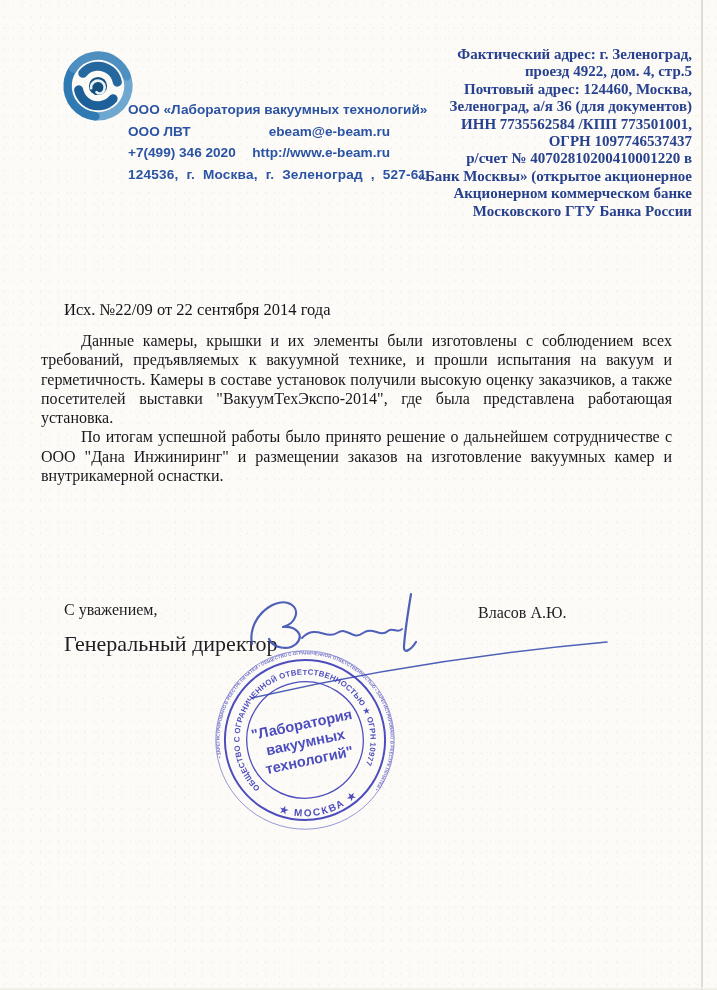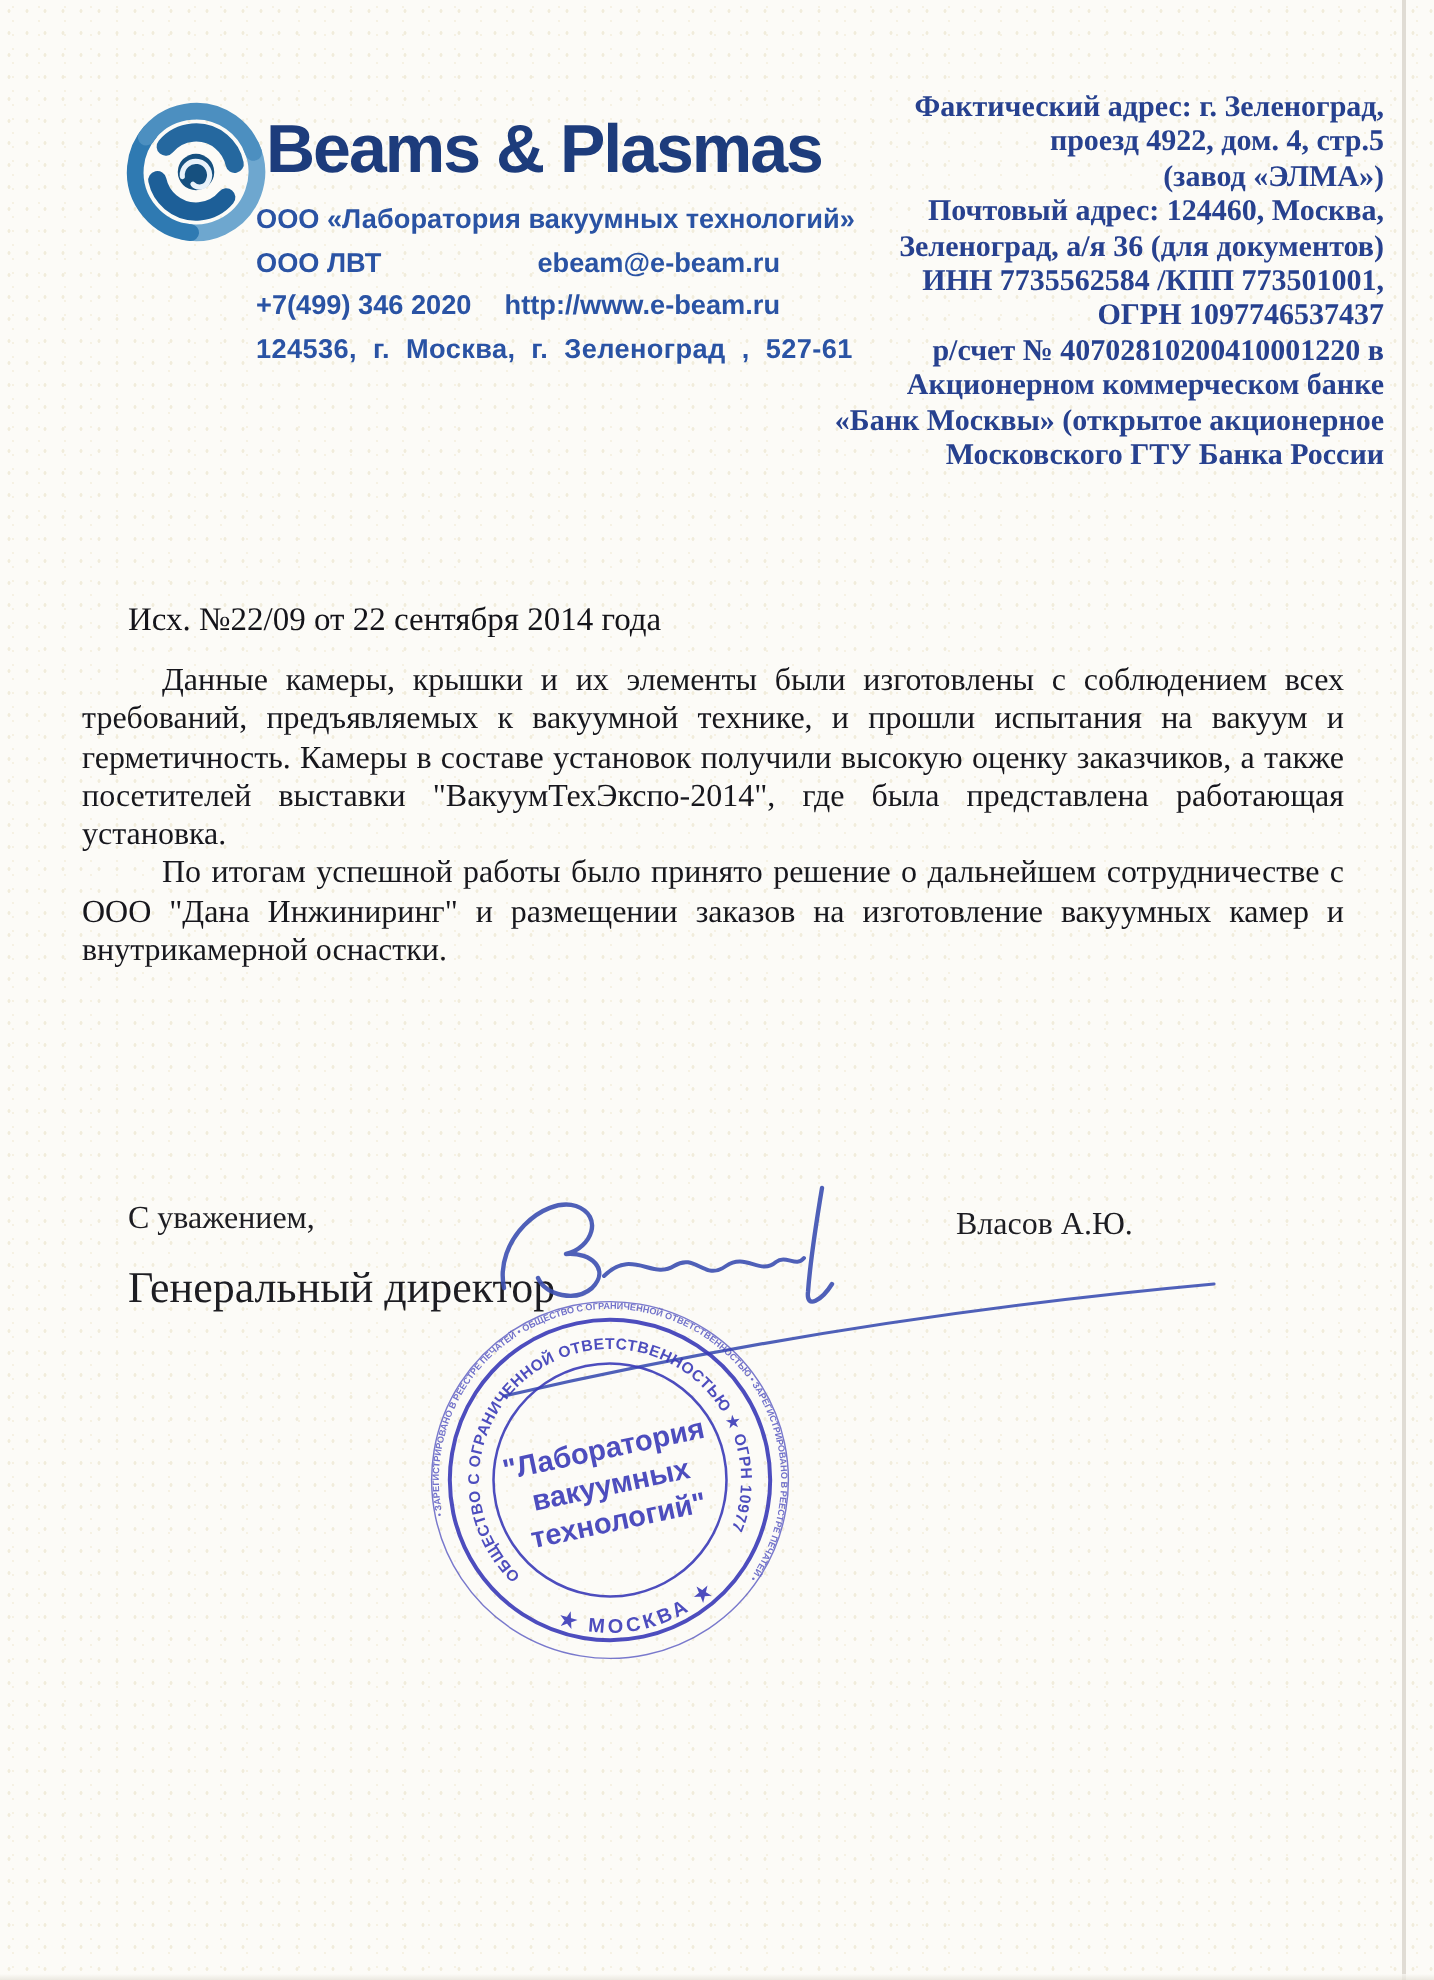--- a/index.html
+++ b/index.html
@@ -59,46 +59,44 @@
       <circle cx="50" cy="50" r="40" stroke="#6ea7cf" stroke-width="11" stroke-dasharray="88 164" transform="rotate(-25 50 50)"></circle>
       <circle cx="50" cy="50" r="40" stroke="#2f7ab2" stroke-width="11" stroke-dasharray="88 164" transform="rotate(95 50 50)"></circle>
       <circle cx="50" cy="50" r="40" stroke="#4c8fc0" stroke-width="11" stroke-dasharray="88 164" transform="rotate(215 50 50)"></circle>
       <circle cx="50" cy="50" r="26" stroke="#1d5f98" stroke-width="12" stroke-dasharray="58 106" transform="rotate(40 50 50)"></circle>
       <circle cx="50" cy="50" r="26" stroke="#25689f" stroke-width="12" stroke-dasharray="58 106" transform="rotate(220 50 50)"></circle>
       <circle cx="50" cy="50" r="12" fill="#16507f" stroke="none"></circle>
       <path d="M41,53 a9,9 0 1 1 17,3 a6,6 0 0 1 -10,2" stroke="#e8f2fa" stroke-width="3.4"></path>
     </g>
   </svg>
 
-  <div class="brand">Beams &amp; Plasmas</div>
 
   <div class="lh-info">
     <div>ООО «Лаборатория вакуумных технологий»</div>
     <div class="lh-row">
       <span>ООО ЛВТ</span>
       <span>ebeam@e-beam.ru</span>
     </div>
     <div class="lh-row">
       <span>+7(499) 346 2020</span>
       <span>http://www.e-beam.ru</span>
     </div>
     <div class="lh-addr">124536, г. Москва, г. Зеленоград , 527-61</div>
   </div>
 
   <div class="requisites">
     <div>Фактический адрес: г. Зеленоград,</div>
     <div>проезд 4922, дом. 4, стр.5</div>
-    <div>(завод  «ЭЛМА»)</div>
     <div>Почтовый адрес: 124460, Москва,</div>
     <div>Зеленоград, а/я 36 (для документов)</div>
     <div>ИНН 7735562584 /КПП 773501001,</div>
     <div>ОГРН 1097746537437</div>
     <div>р/счет № 40702810200410001220 в</div>
+    <div>«Банк Москвы» (открытое акционерное</div>
     <div>Акционерном коммерческом банке</div>
-    <div>«Банк Москвы» (открытое акционерное</div>
     <div>Московского ГТУ Банка России</div>
   </div>
 
   <div class="refline">Исх. №22/09 от 22 сентября 2014 года</div>
 
   <div class="body-text">
     <p>Данные камеры, крышки и их элементы были изготовлены с соблюдением всех требований, предъявляемых к вакуумной технике, и прошли испытания на вакуум и герметичность. Камеры в составе установок получили высокую оценку заказчиков, а также посетителей выставки "ВакуумТехЭкспо-2014", где была представлена работающая установка.</p>
     <p>По итогам успешной работы было принято решение о дальнейшем сотрудничестве с ООО "Дана Инжиниринг" и размещении заказов на изготовление вакуумных камер и внутрикамерной оснастки.</p>
   </div>
 

